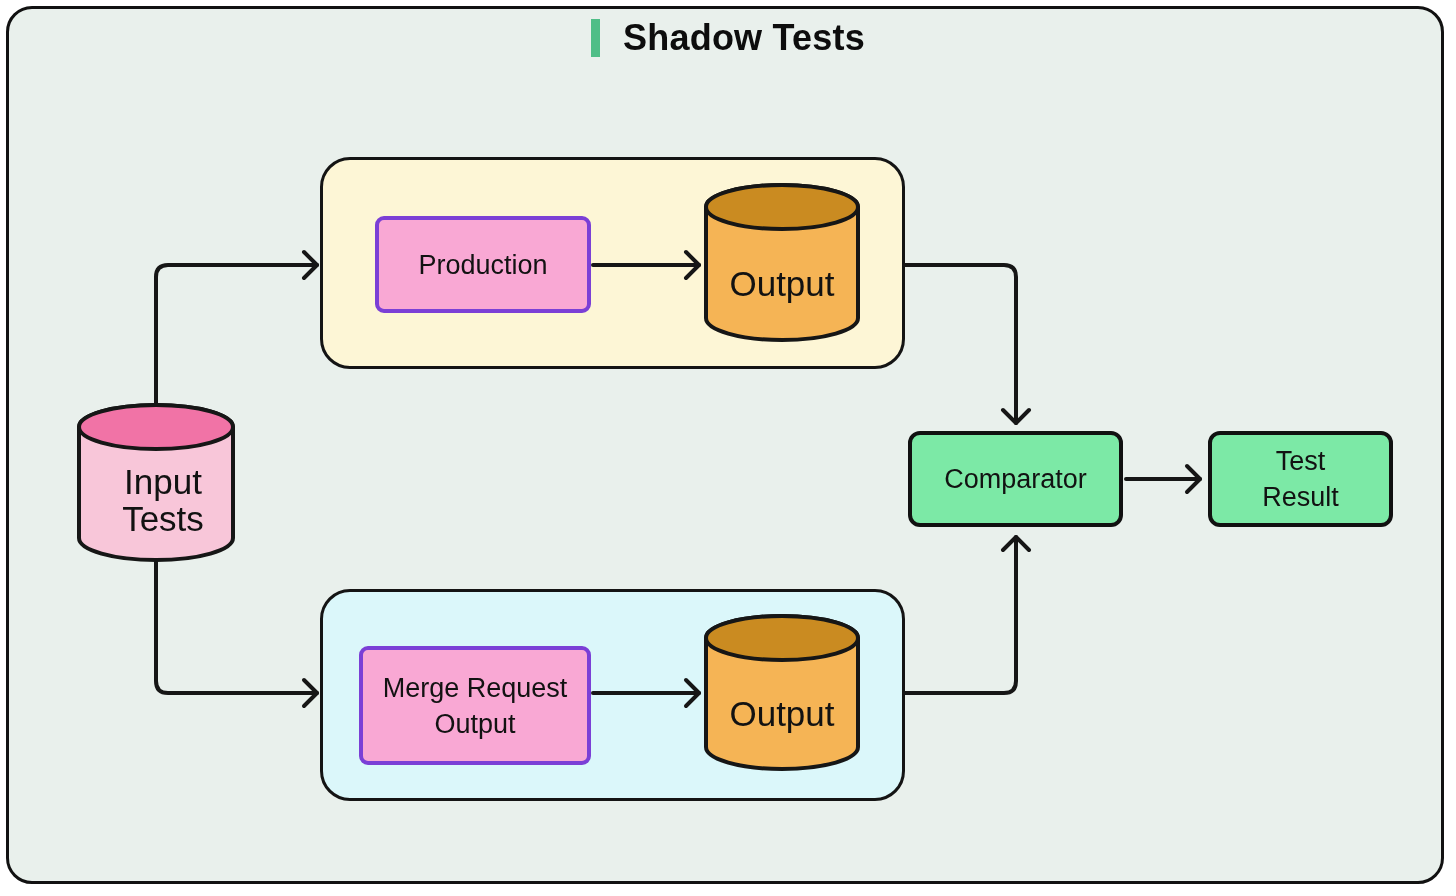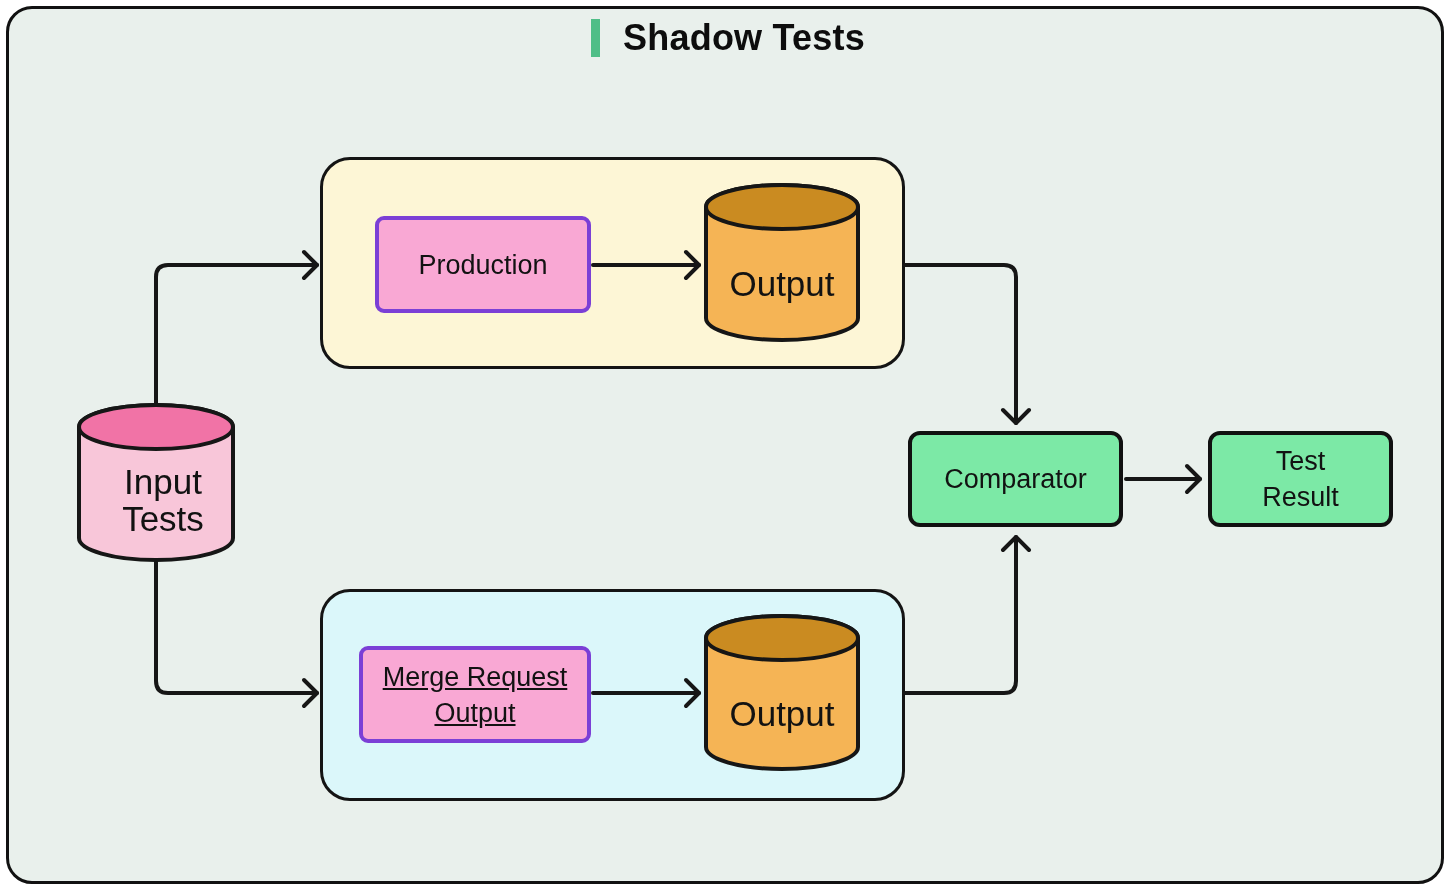--- a/index.html
+++ b/index.html
@@ -12,21 +12,21 @@
   .title-bar{width:9px;height:38px;background:#4fbe87;}
   .title-text{font-size:36px;font-weight:700;color:#0d0d0d;letter-spacing:.2px;}
   .branch{position:absolute;border:3px solid #141414;border-radius:30px;box-sizing:border-box;}
   .branch-top{left:320px;top:157px;width:585px;height:212px;background:#fdf6d6;}
   .branch-bottom{left:320px;top:589px;width:585px;height:212px;background:#dbf7fa;}
   .node{position:absolute;display:flex;flex-direction:column;align-items:center;justify-content:center;
         box-sizing:border-box;text-align:center;color:#121212;font-size:27px;font-weight:500;line-height:36px;}
   .node-purple{background:#f9a8d4;border:4px solid #7b3fd6;border-radius:9px;justify-content:center;}
   .node-green{background:#7ce9a6;border:4px solid #111;border-radius:12px;}
   .production{left:375px;top:216px;width:216px;height:97px;}
-  .mr-branch{left:359px;top:646px;width:232px;height:97px;text-decoration:underline;}
+  .mr-branch{left:359px;top:646px;width:232px;height:119px;}
   .comparator{left:908px;top:431px;width:215px;height:96px;}
   .test-result{left:1208px;top:431px;width:185px;height:96px;}
   .cyl-label{position:absolute;display:flex;flex-direction:column;align-items:center;justify-content:center;
              text-align:center;color:#121212;font-size:35px;font-weight:500;line-height:37px;}
   .lbl-input{left:86px;top:453px;width:154px;height:94px;}
   .lbl-out-top{left:706px;top:261px;width:152px;height:44px;}
   .lbl-out-bottom{left:706px;top:691px;width:152px;height:44px;}
   svg.overlay{position:absolute;left:0;top:0;width:1456px;height:896px;pointer-events:none;}
   .line-layer{fill:none;stroke:#161616;stroke-width:4;}
 </style>

